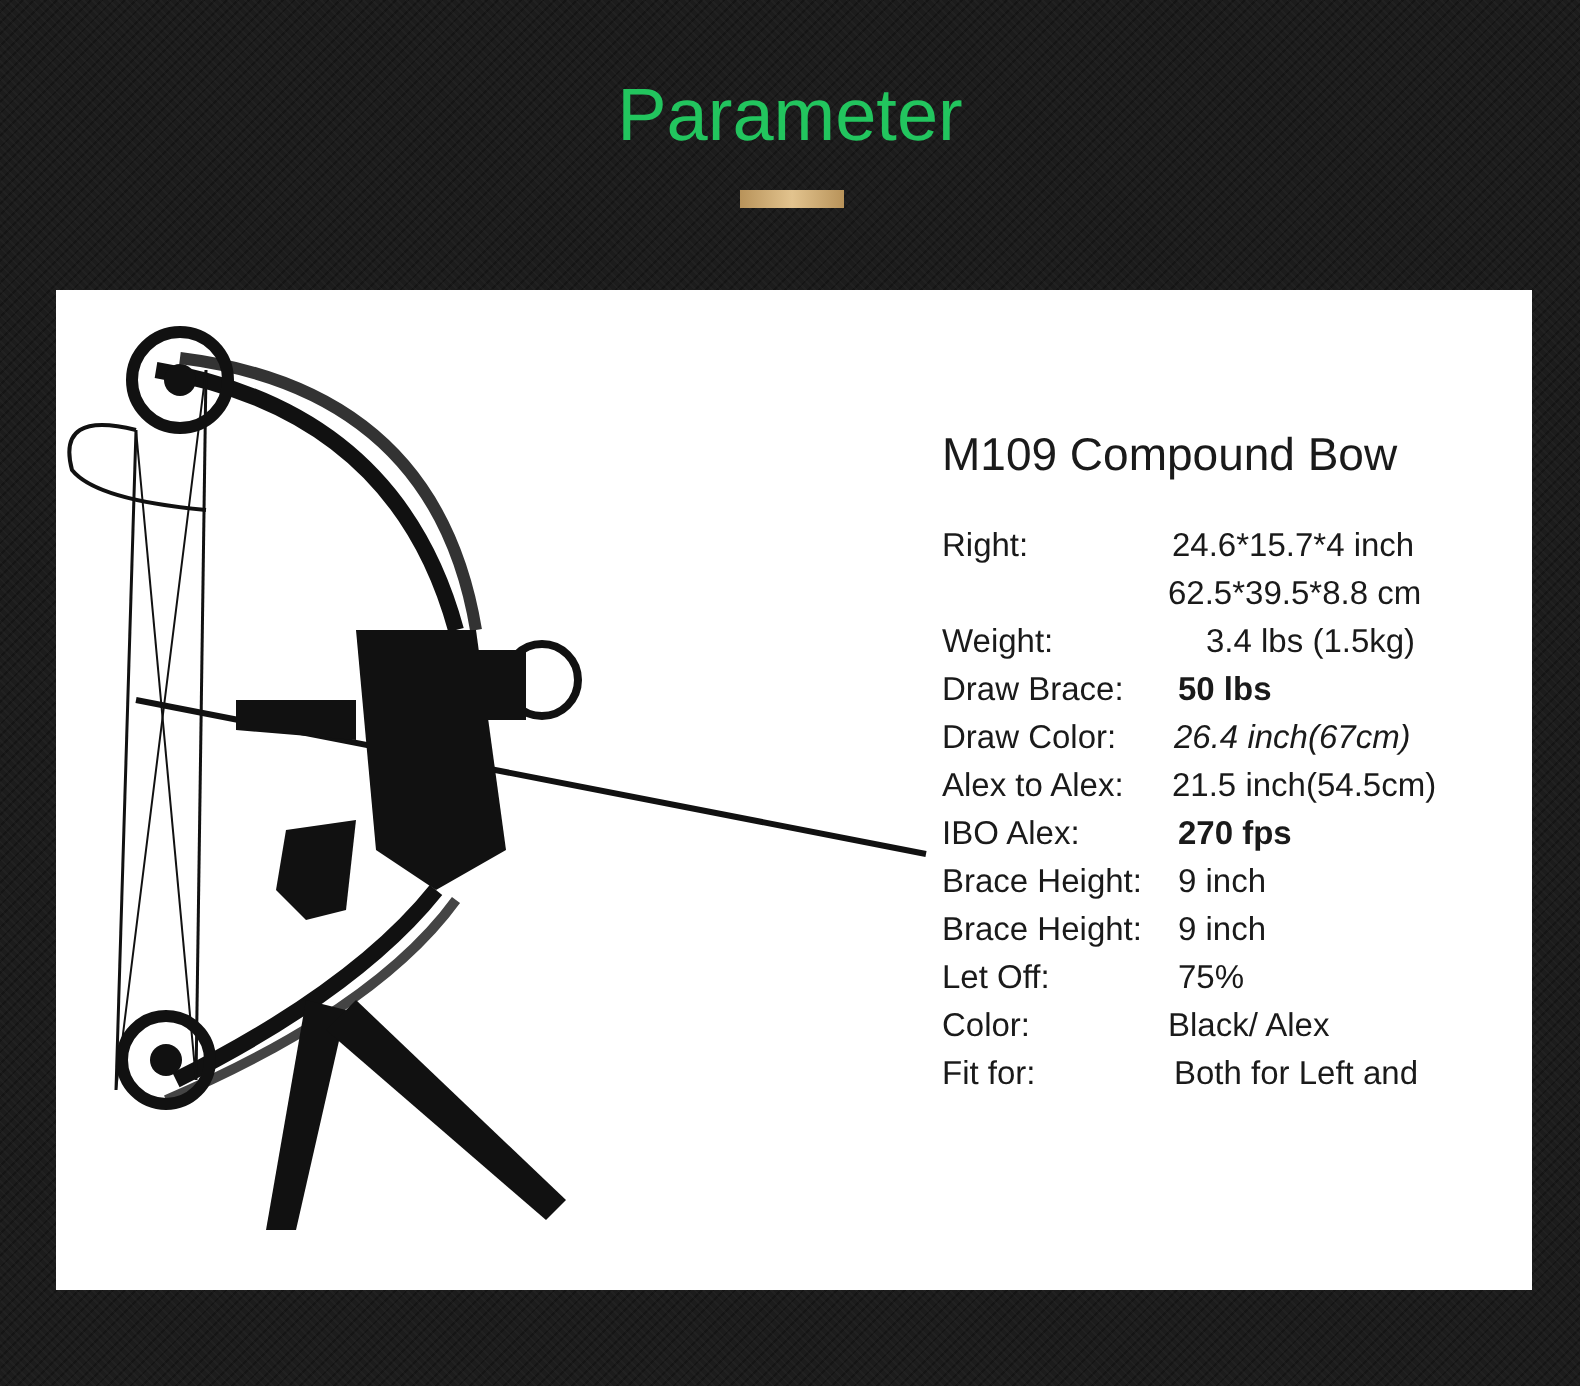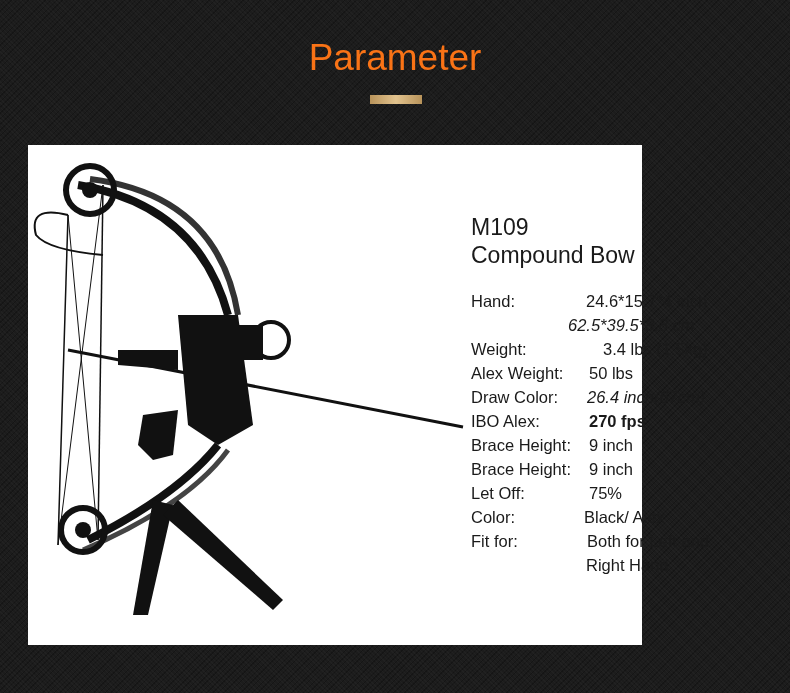--- a/index.html
+++ b/index.html
@@ -7,28 +7,28 @@
       width:790px; height:693px; overflow:hidden;
       background:#1c1c1c;
       background-image:
         repeating-linear-gradient(45deg, rgba(255,255,255,0.025) 0 1px, transparent 1px 3px),
         repeating-linear-gradient(-45deg, rgba(0,0,0,0.25) 0 1px, transparent 1px 4px);
       position:relative;
       font-family:"Liberation Sans", sans-serif;
     }
     .title {
       position:absolute; left:0; top:36px; width:790px; text-align:center;
-      color:#f97316; font-size:37px; line-height:44px;
+      color:#22c55e; font-size:37px; line-height:44px;
     }
     .title-bar {
       position:absolute; left:370px; top:95px; width:52px; height:9px;
       background:linear-gradient(90deg,#b8935a,#e2c38e 50%,#b8935a);
     }
     .panel {
-      position:absolute; left:28px; top:145px; width:614px; height:500px;
+      position:absolute; left:28px; top:145px; width:738px; height:500px;
       background:#ffffff;
     }
     .product-image { position:absolute; left:0; top:0; width:440px; height:480px; }
     .spec-block { position:absolute; left:443px; top:68px; color:#1a1a1a; }
     .spec-title { font-size:23px; line-height:28px; margin-bottom:20px; }
     .row { position:relative; height:24px; font-size:16.5px; line-height:24px; white-space:nowrap; }
     .row .label { position:absolute; left:0; }
     .row .value { position:absolute; }
   </style>
 </head>
@@ -61,38 +61,42 @@
     <rect x="205" y="180" width="30" height="35" fill="#111"></rect>
     <path d="M105,470 L125,355 L145,360 L120,470 Z" fill="#111"></path>
     <path d="M150,355 L255,455 L245,465 L135,370 Z" fill="#111"></path>
     <path d="M90,205 L150,205 L150,225 L90,220 Z" fill="#111"></path>
   </svg>
 
   <div class="spec-block">
     <div class="spec-title">M109 Compound Bow</div>
     <div id="spec-rows">
         <div class="row">
-          <span class="label">Hand:</span>
+          <span class="label">Right:</span>
           <span class="value" style="left: 115px;">24.6*15.7*4 inch</span>
         </div>
         <div class="row">
           <span class="label"></span>
-          <span class="value" style="left: 97px; font-style: italic;">62.5*39.5*8.8 cm</span>
+          <span class="value" style="left: 113px;">62.5*39.5*8.8 cm</span>
         </div>
         <div class="row">
           <span class="label">Weight:</span>
           <span class="value" style="left: 132px;">3.4 lbs (1.5kg)</span>
         </div>
         <div class="row">
-          <span class="label">Alex Weight:</span>
-          <span class="value" style="left: 118px;">50 lbs</span>
+          <span class="label">Draw Brace:</span>
+          <span class="value" style="left: 118px; font-weight: bold;">50 lbs</span>
         </div>
         <div class="row">
           <span class="label">Draw Color:</span>
           <span class="value" style="left: 116px; font-style: italic;">26.4 inch(67cm)</span>
+        </div>
+        <div class="row">
+          <span class="label">Alex to Alex:</span>
+          <span class="value" style="left: 115px;">21.5 inch(54.5cm)</span>
         </div>
         <div class="row">
           <span class="label">IBO Alex:</span>
           <span class="value" style="left: 118px; font-weight: bold;">270 fps</span>
         </div>
         <div class="row">
           <span class="label">Brace Height:</span>
           <span class="value" style="left: 118px;">9 inch</span>
         </div>
         <div class="row">
@@ -104,19 +108,15 @@
           <span class="value" style="left: 118px; text-align: right;">75%</span>
         </div>
         <div class="row">
           <span class="label">Color:</span>
           <span class="value" style="left: 113px;">Black/ Alex</span>
         </div>
         <div class="row">
           <span class="label">Fit for:</span>
           <span class="value" style="left: 116px;">Both for Left and</span>
         </div>
-        <div class="row">
-          <span class="label"></span>
-          <span class="value" style="left: 115px;">Right Hand</span>
-        </div>
       </div>
   </div>
 </div>
 
 </body></html>

